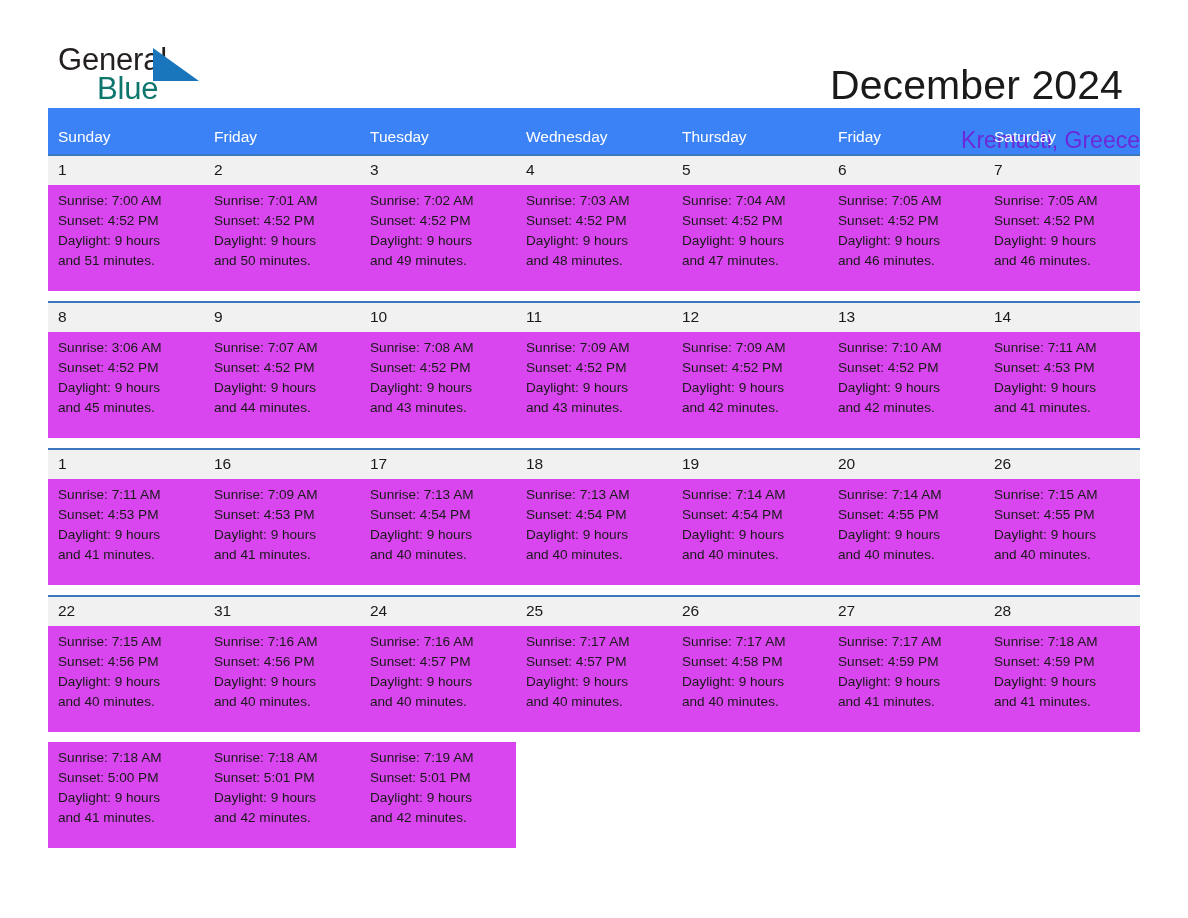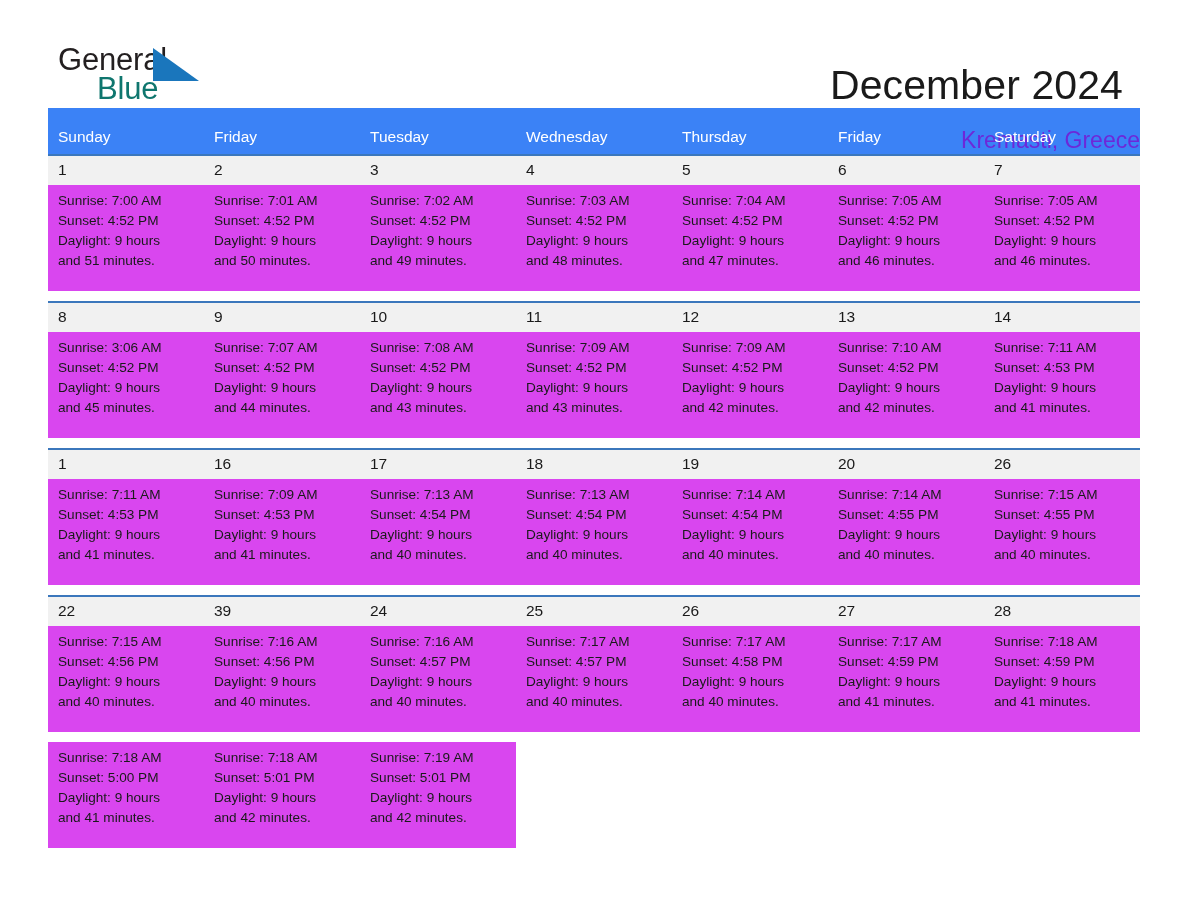--- a/index.html
+++ b/index.html
@@ -350,21 +350,21 @@
           <div class="line">Daylight: 9 hours</div>
           <div class="line">and 40 minutes.</div>
         </td>
       </tr>
       <tr class="week-spacer">
           <td colspan="7"></td>
         </tr>
 
       <tr class="daynum-row">
         <td>22</td>
-        <td>39</td>
+        <td>31</td>
         <td>24</td>
         <td>25</td>
         <td>26</td>
         <td>27</td>
         <td>28</td>
       </tr>
       <tr class="detail-row">
         <td>
           <div class="line">Sunrise: 7:15 AM</div>
           <div class="line">Sunset: 4:56 PM</div>

